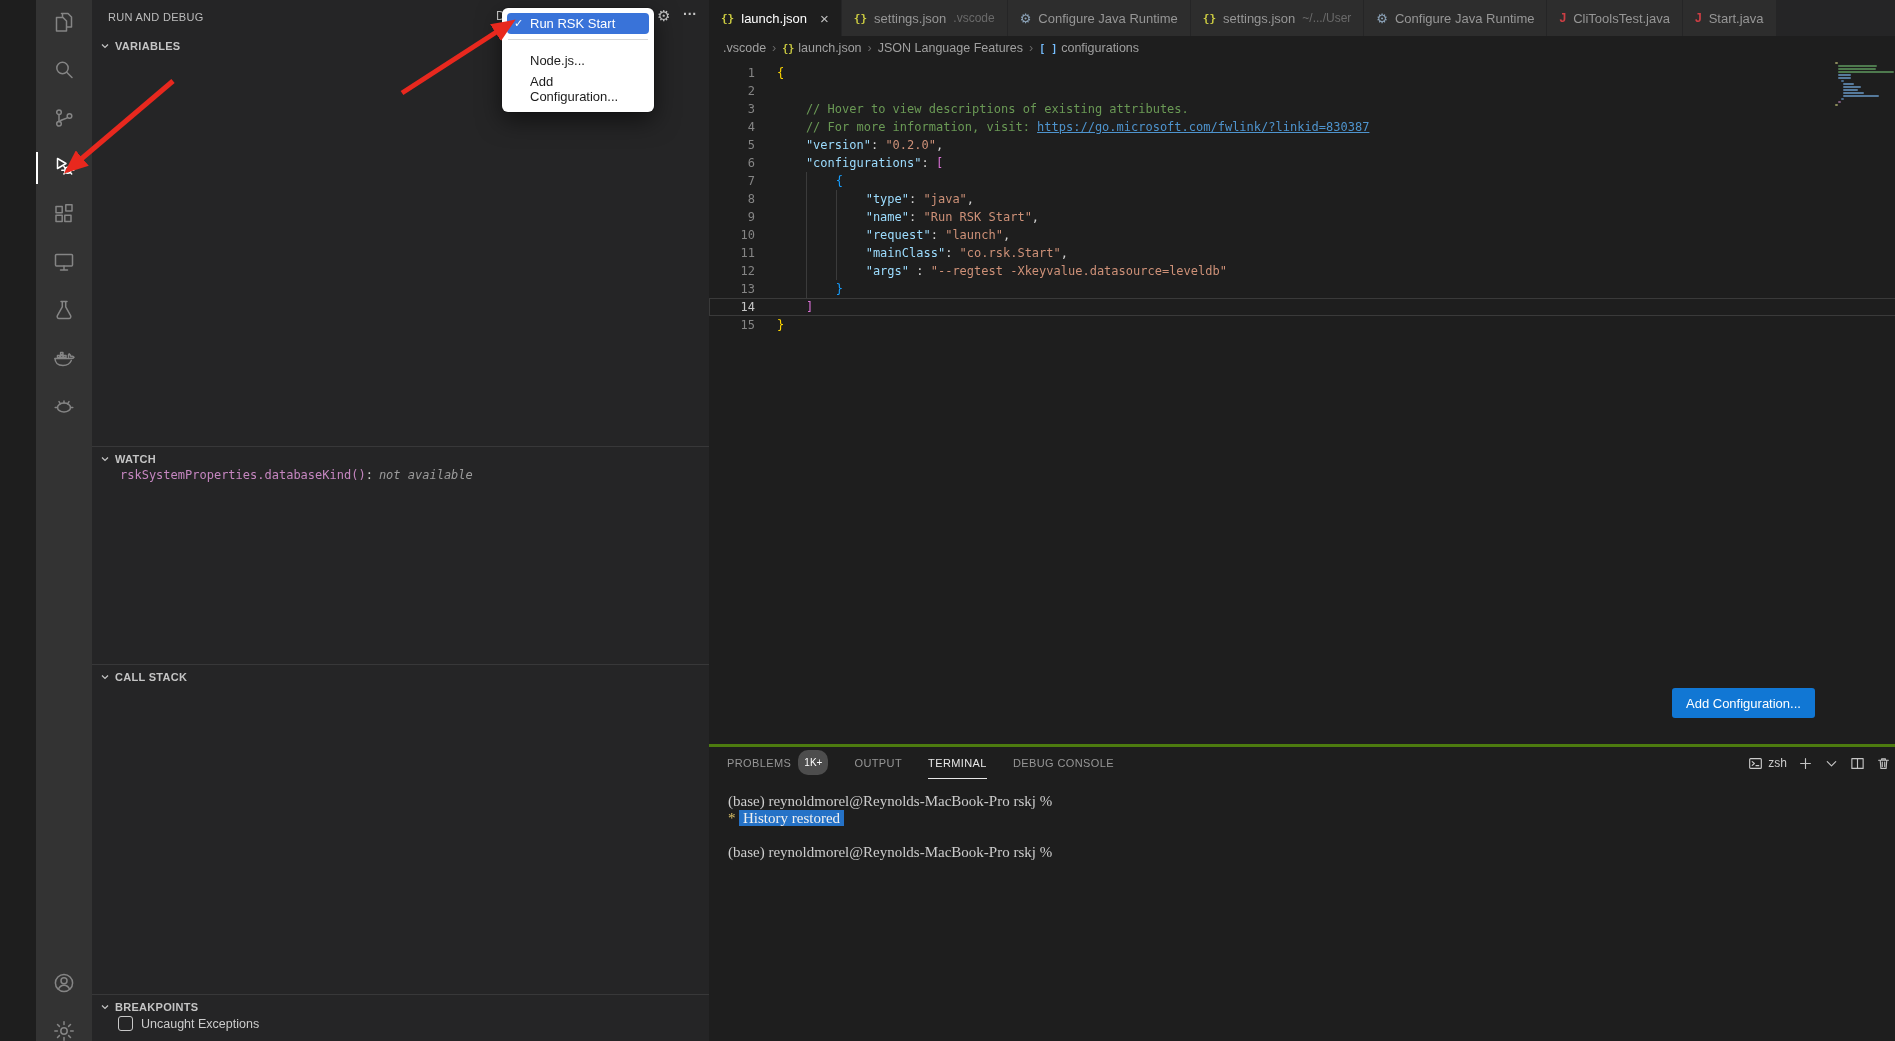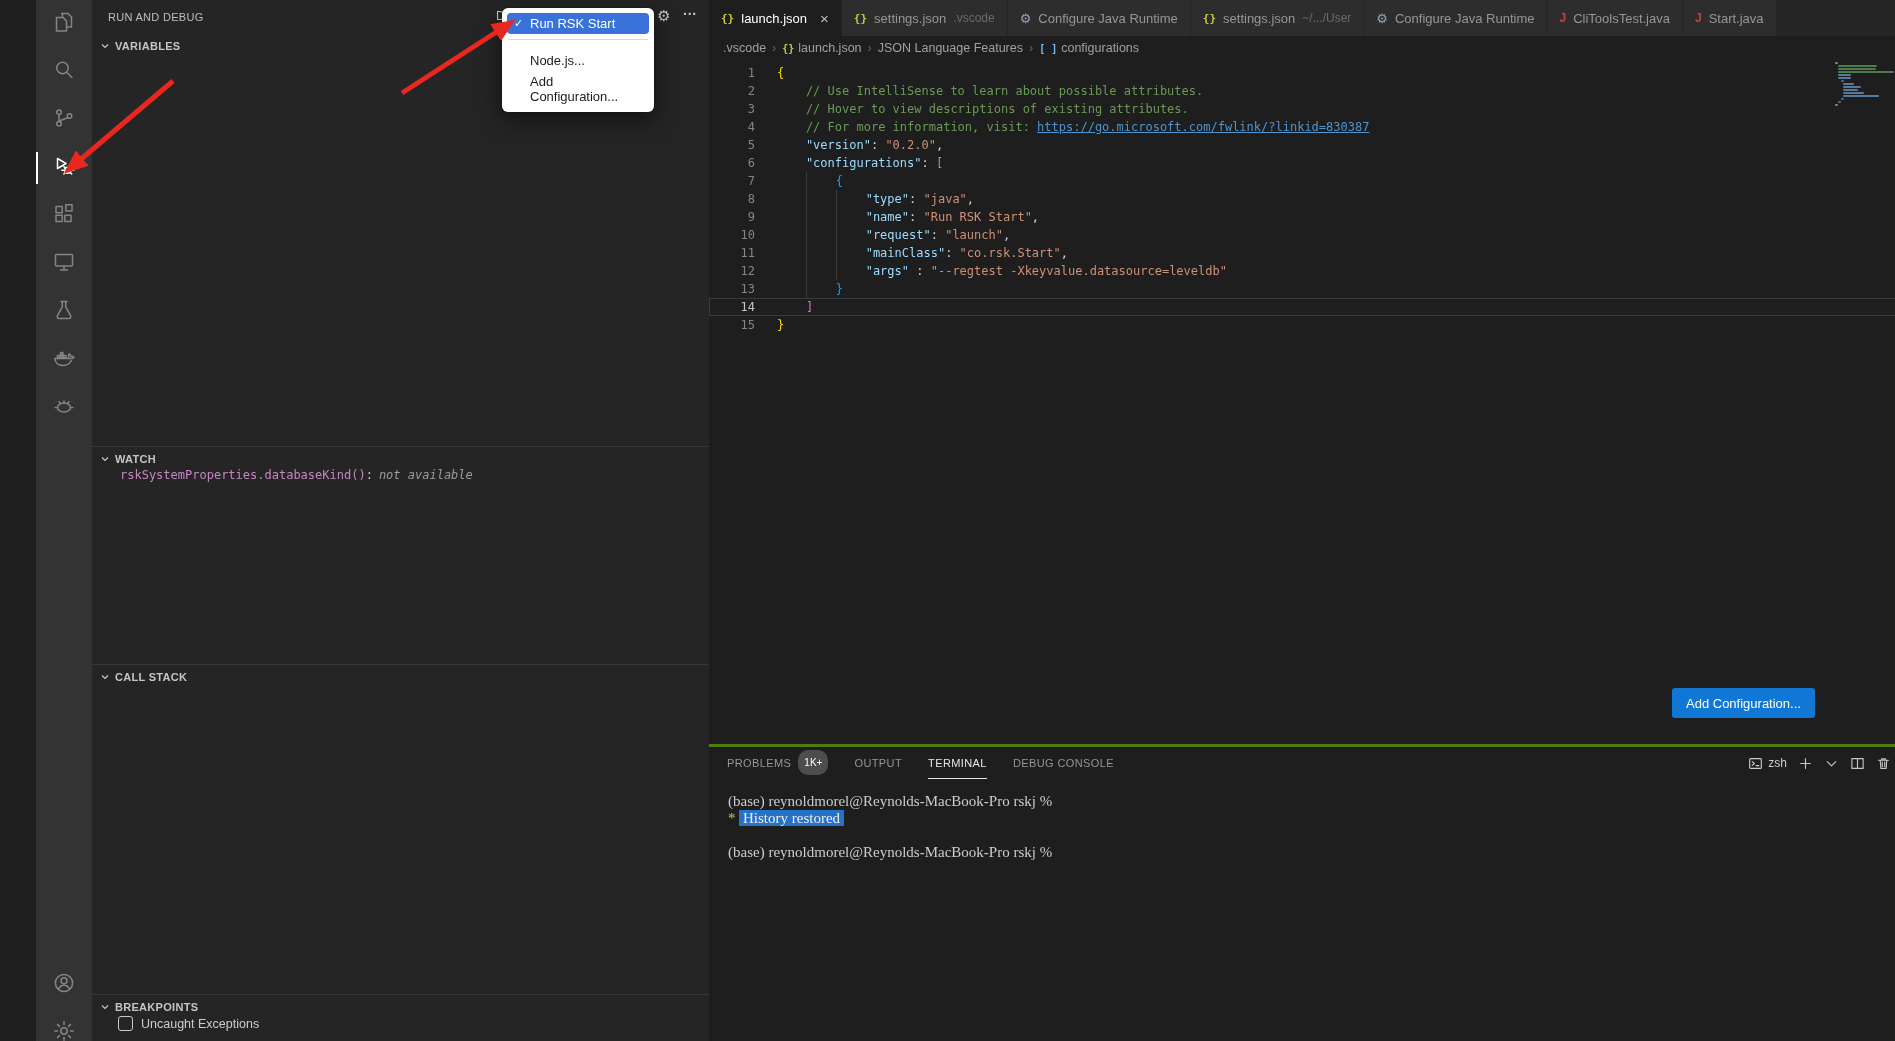--- a/index.html
+++ b/index.html
@@ -311,21 +311,20 @@
     </div>
 
   <div class="editor">
     <div id="code-lines">
         <div class="cl">
           <span class="ln">1</span>
           <span class="ct"><span class="tok-b1">{</span></span>
         </div>
         <div class="cl">
           <span class="ln">2</span>
-          <span class="ct"><span class="ig"></span><span class="tok-cm">// Use IntelliSense to learn about possible attributes.</span></span>
         </div>
         <div class="cl">
           <span class="ln">3</span>
           <span class="ct"><span class="ig"></span><span class="tok-cm">// Hover to view descriptions of existing attributes.</span></span>
         </div>
         <div class="cl">
           <span class="ln">4</span>
           <span class="ct"><span class="ig"></span><span class="tok-cm">// For more information, visit: </span><span class="tok-lk">https://go.microsoft.com/fwlink/?linkid=830387</span></span>
         </div>
         <div class="cl">

